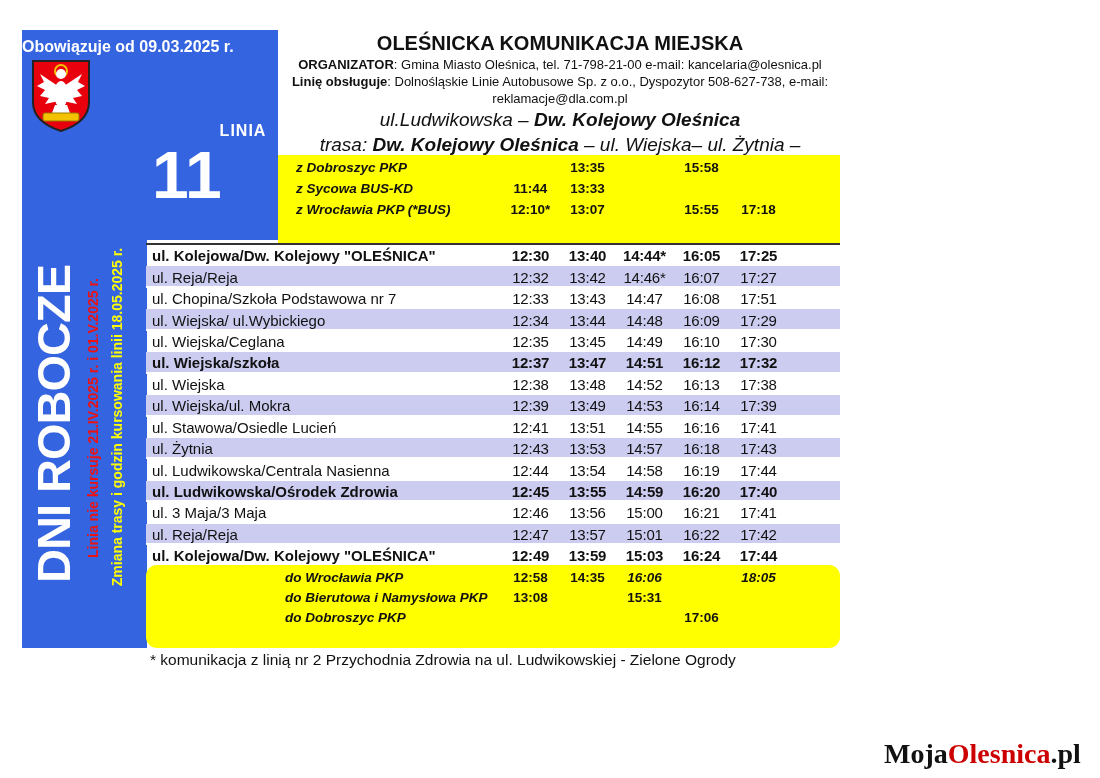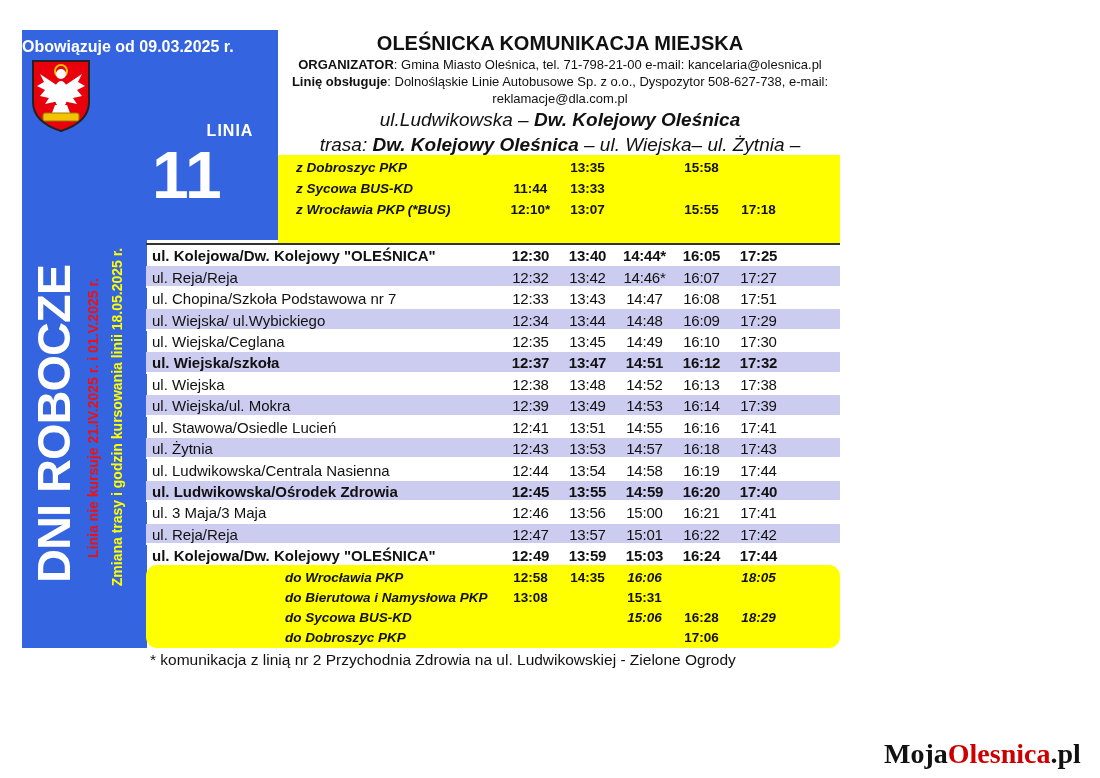--- a/index.html
+++ b/index.html
@@ -9,21 +9,21 @@
     font-family:"Liberation Sans", sans-serif; color:#111;
   }
   .abs { position:absolute; }
 
   
   #blue-box   { left:22px; top:30px;  width:256px; height:210px; background:var(--blue,#3564e0); }
   #side-bar   { left:22px; top:240px; width:125px; height:408px; background:var(--blue,#3564e0); }
 
   #valid-from { left:0; top:8px; width:100%; text-align:left; color:#fff; font-weight:bold; font-size:16px; }
   #crest      { left:8px; top:28px; }
-  #linia-lbl  { left:160px; top:92px; width:96px; text-align:center; color:#fff; font-weight:bold; font-size:16px; letter-spacing:1px; }
+  #linia-lbl  { left:173px; top:92px; width:96px; text-align:center; color:#fff; font-weight:bold; font-size:16px; letter-spacing:1px; }
   #line-no    { left:130px; top:112px; width:126px; text-align:left; color:#ffffff; font-weight:bold; font-size:66px; line-height:1; }
 
   .vwrap { position:absolute; width:0; height:0; }
   .vwrap > span { position:absolute; display:block; white-space:nowrap;
                   transform:translate(-50%,-50%) rotate(-90deg); }
   #days-vert > span   { color:#fff; font-weight:bold; font-size:47px; letter-spacing:-1px; }
   #note-red > span    { color:var(--note-red,#ee1111); font-weight:bold; font-size:14px; }
   #note-yellow > span { color:var(--yellow,#ffff00); font-weight:bold; font-size:14px; }
 
   
@@ -269,28 +269,20 @@
     </div>
     <div class="yrow">
       <div class="ylabel">do Bierutowa i Namysłowa PKP</div>
       <div class="tcell">13:08</div>
       <div class="tcell"></div>
       <div class="tcell">15:31</div>
       <div class="tcell"></div>
       <div class="tcell"></div>
     </div>
     <div class="yrow">
-      <div class="ylabel">do Sycowa BUS-KD</div>
-      <div class="tcell"></div>
-      <div class="tcell"></div>
-      <div class="tcell it">15:06</div>
-      <div class="tcell">16:28</div>
-      <div class="tcell it">18:29</div>
-    </div>
-    <div class="yrow">
       <div class="ylabel">do Dobroszyc PKP</div>
       <div class="tcell"></div>
       <div class="tcell"></div>
       <div class="tcell"></div>
       <div class="tcell">17:06</div>
       <div class="tcell"></div>
     </div>
   </div>
 
 <div id="footnote" class="abs">* komunikacja z linią nr 2 Przychodnia Zdrowia na ul. Ludwikowskiej - Zielone Ogrody</div>

